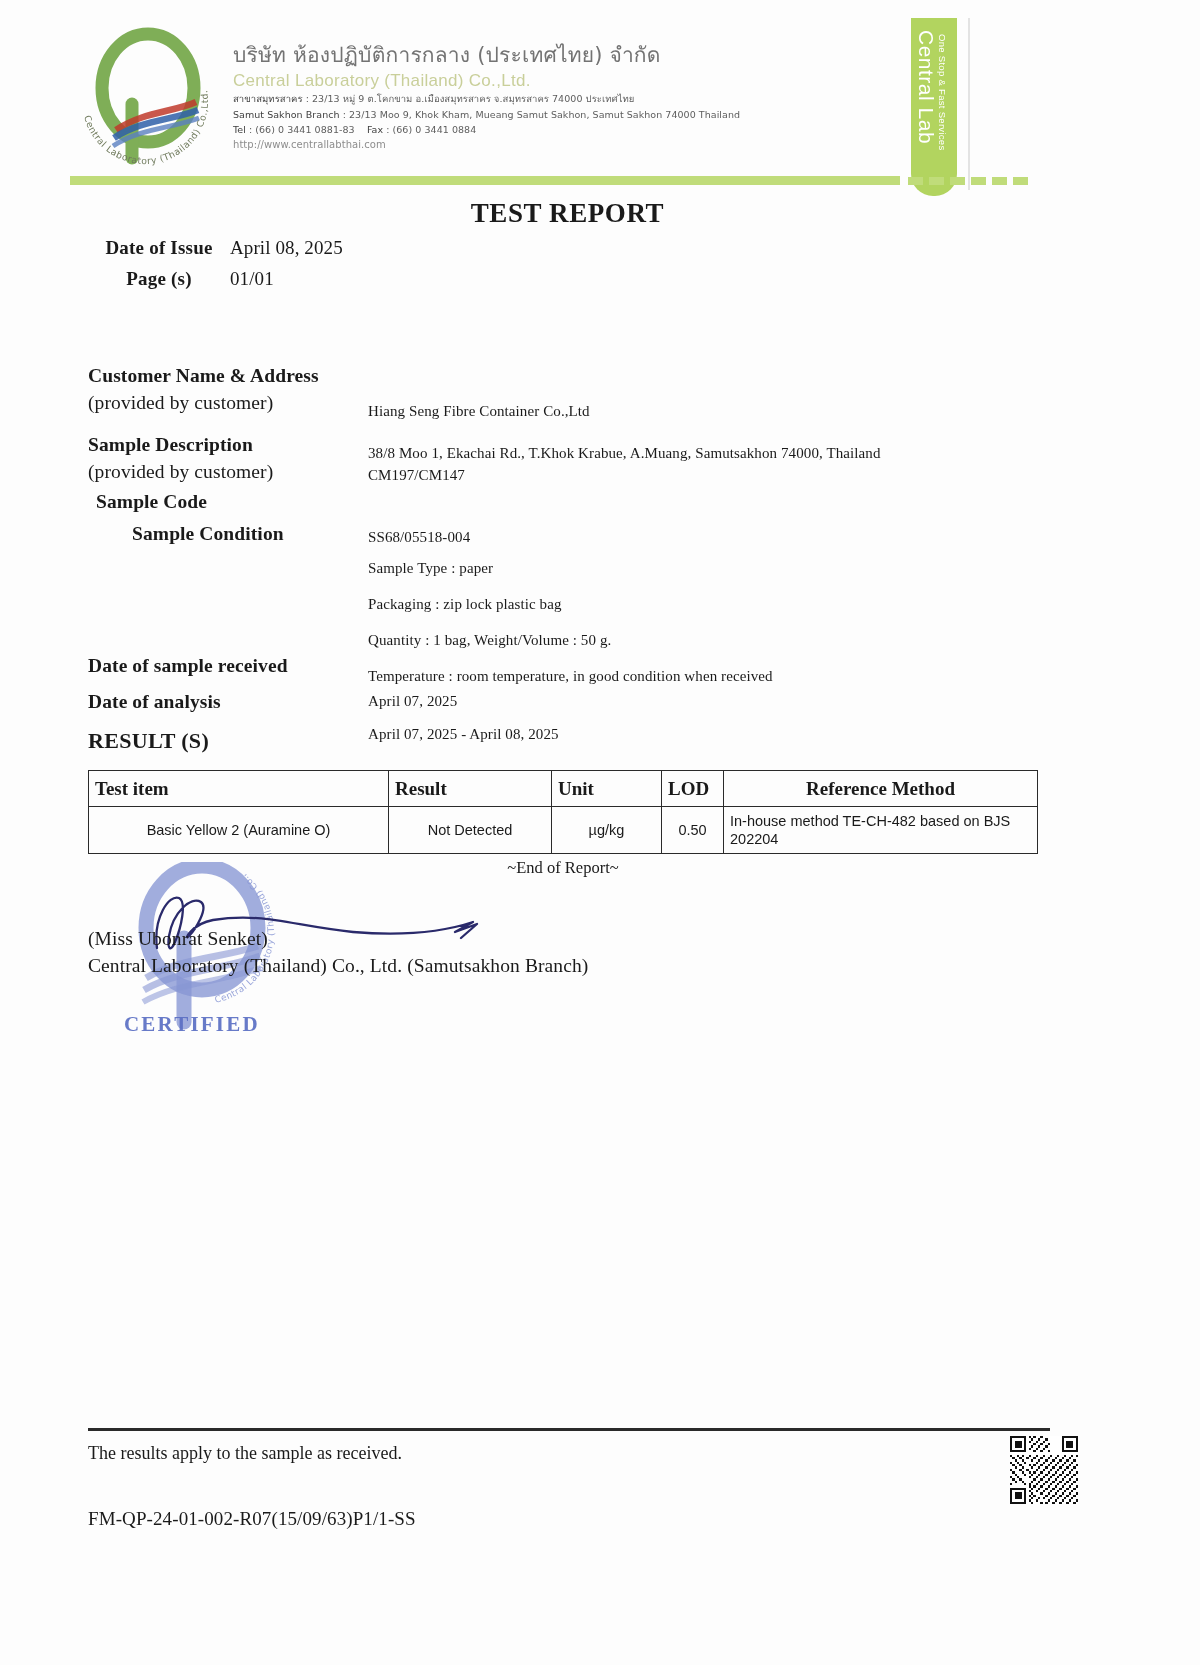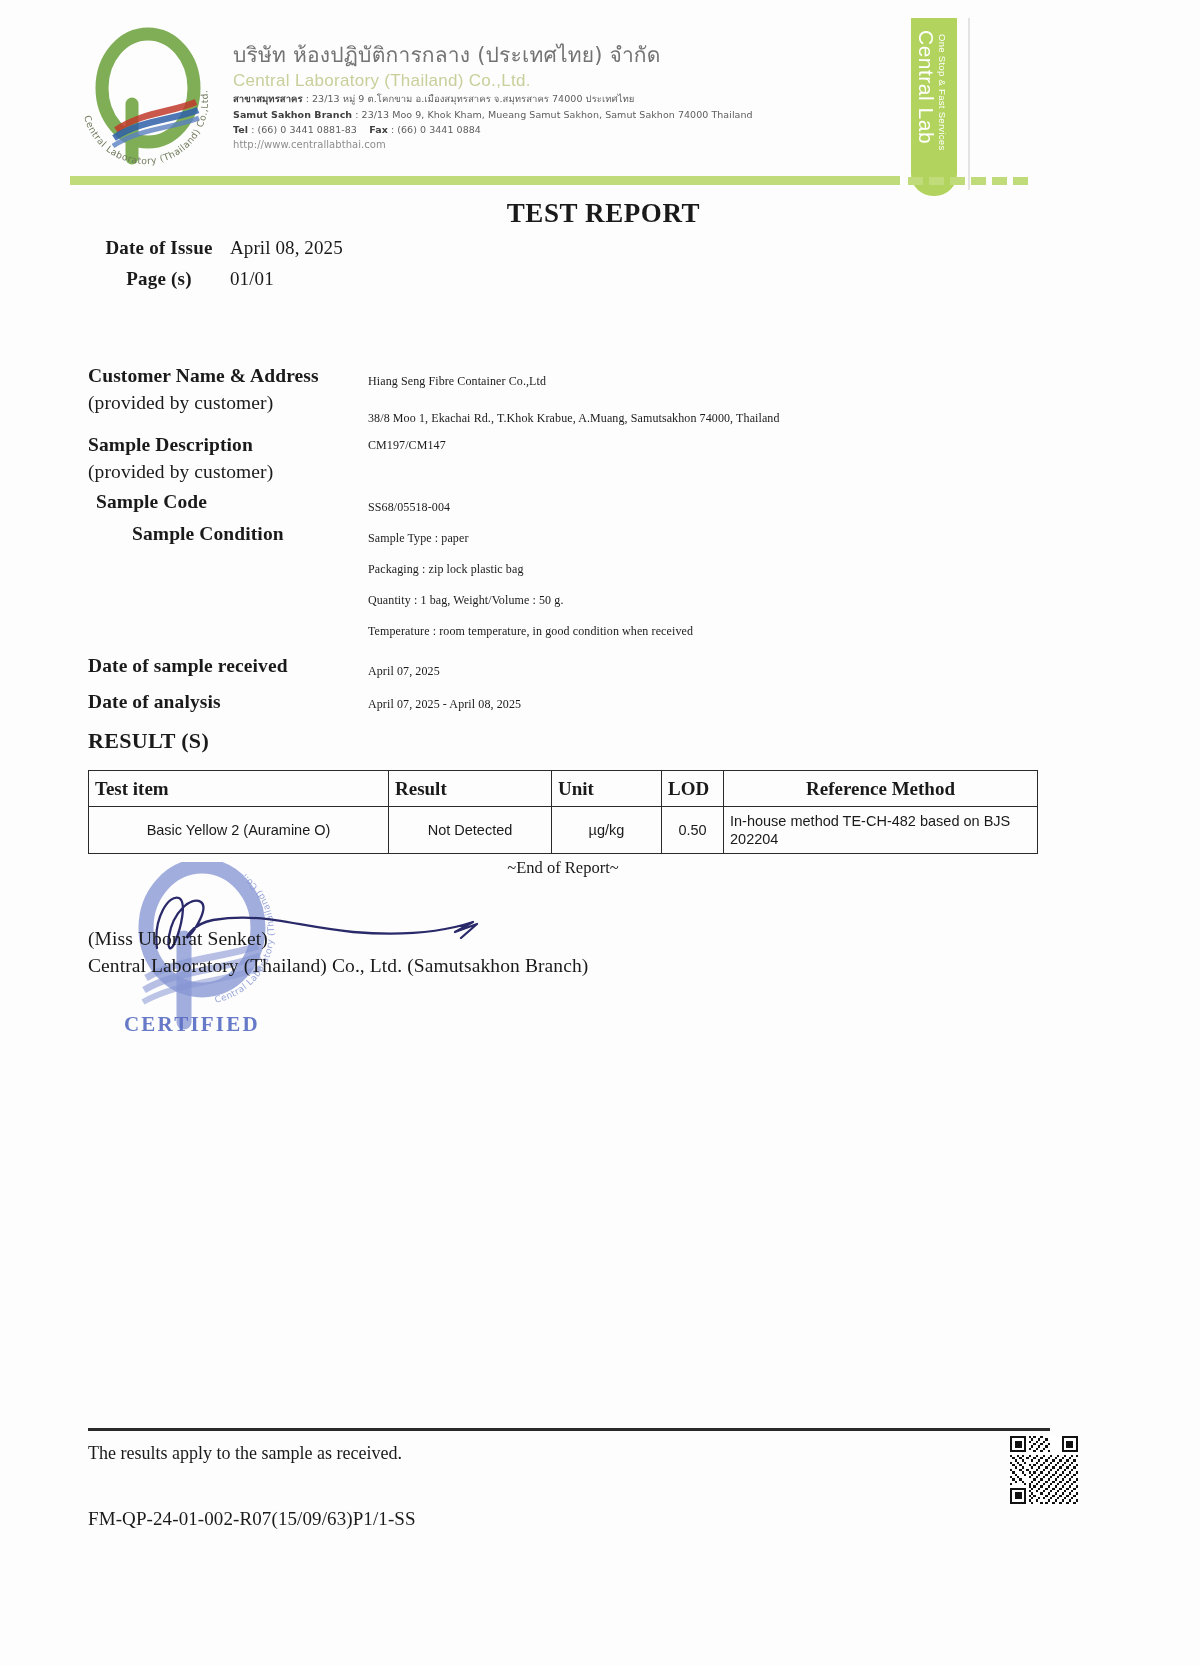--- a/index.html
+++ b/index.html
@@ -51,21 +51,21 @@
     margin-top: 3px;
   }
   .addr-line {
     font-family: "DejaVu Sans", sans-serif;
     font-size: 9.5px;
     color: #5d5d5d;
     line-height: 1.62;
     letter-spacing: .05px;
     white-space: nowrap;
   }
-  .addr-line .b { font-weight: bold; color: #3f3f3f; text-align: right; }
+  .addr-line .b { font-weight: normal; color: #3f3f3f; text-align: right; }
   .addr-line.url { color: #8d8d8d; font-size: 10px; }
 
   
   .side-badge {
     position: absolute;
     top: 0; right: 113px;
     width: 46px; height: 178px;
     background: #b2d45f;
     border-radius: 0 0 22px 22px;
   }
@@ -96,21 +96,20 @@
 
   
   .title {
     position: absolute;
     top: 198px; left: 0; width: 1135px;
     text-align: center;
     font-family: "Liberation Serif", serif;
     font-weight: bold;
     font-size: 27px;
     letter-spacing: .6px;
-    margin-left: 36px;
   }
 
   
   .meta { position: absolute; top: 237px; left: 88px; width: 980px; }
   .meta-row { display: flex; margin-bottom: 9px; text-align: center; }
   .meta-lab {
     width: 142px;
     font-weight: bold;
     font-size: 19px;
     letter-spacing: .2px;
@@ -118,21 +117,21 @@
   .meta-val { font-size: 19px; letter-spacing: .1px; }
   .d-lab {
     width: 280px;
     font-weight: bold;
     font-size: 19.5px;
     line-height: 1.38;
     letter-spacing: .1px;
   }
   .d-lab .sub { font-weight: normal; display: block; }
   .d-lab.indent { padding-left: 8px; }
-  .d-val { font-size: 12px; line-height: 1.66; letter-spacing: .1px; }
+  .d-val { font-size: 15px; line-height: 1.66; letter-spacing: .1px; margin-top: 27px; }
   .d-val .ln { display: block; }
 
   .r-custname   { position: absolute; top: 363px;  left: 88px; }
   .r-sampledesc { position: absolute; top: 432px;  left: 88px; }
   .r-samplecode { position: absolute; top: 489px;  left: 88px; }
   .r-samplecond { position: absolute; top: 521px;  left: 88px; margin-left: 44px; }
   .r-received   { position: absolute; top: 653px;  left: 88px; }
   .r-analysis   { position: absolute; top: 689px;  left: 88px; }
 
   .v-custname   { position: absolute; top: 372px;  left: 368px; }

